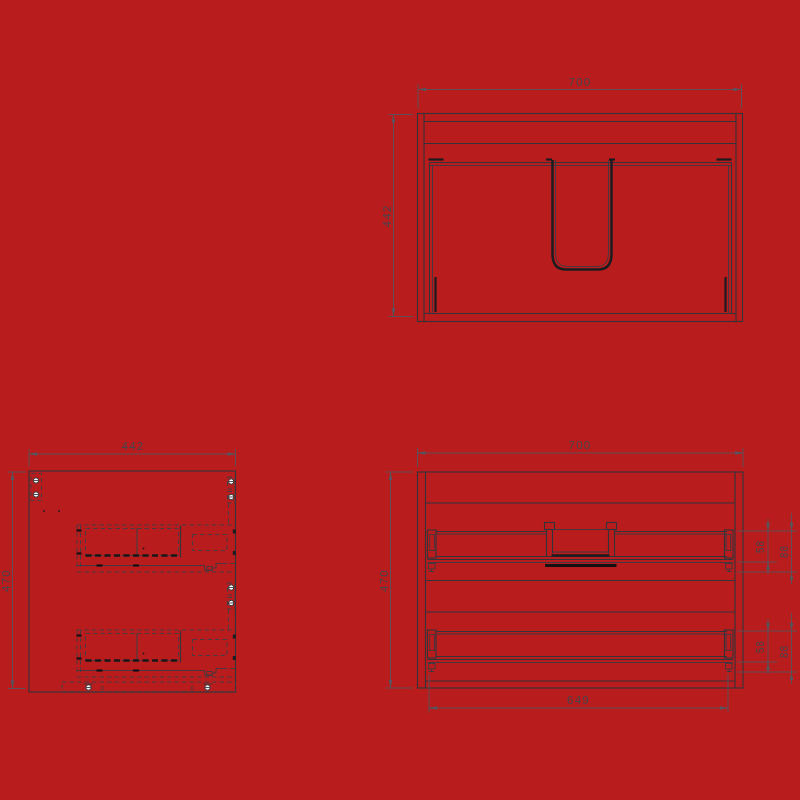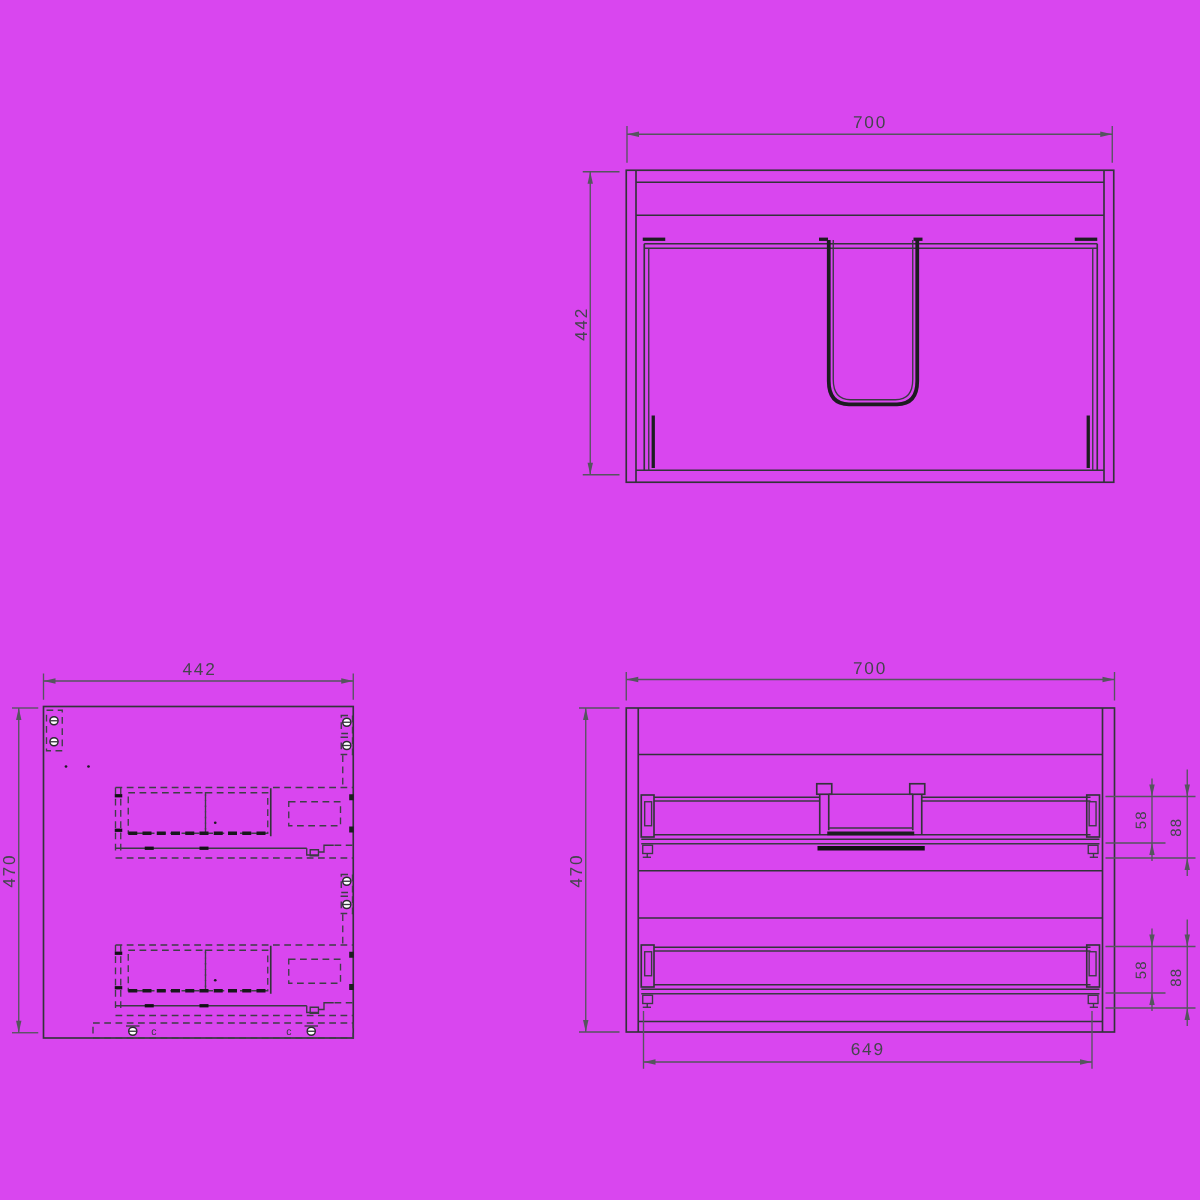--- a/index.html
+++ b/index.html
@@ -1,16 +1,16 @@
 <!DOCTYPE html>
 <html><head>
 <meta charset="utf-8">
 <style>
   html,body{margin:0;padding:0;background:#fff;}
-  .canvas{position:relative;width:800px;height:800px;background:#d946ef;overflow:hidden;}
+  .canvas{position:relative;width:800px;height:800px;background:#b91c1c;overflow:hidden;}
   svg{display:block;}
   .ln{stroke:#33333a;stroke-width:1.1;fill:none;stroke-linecap:butt;}
   .lnthin{stroke:#3a3a42;stroke-width:0.9;fill:none;}
   .thk{stroke:#1c1c20;stroke-width:2.5;fill:none;}
   .thk2{stroke:#1c1c20;stroke-width:2.2;fill:none;}
   .bar{stroke:#111114;stroke-width:3;fill:none;}
   .dsh{stroke:#3e3e46;stroke-width:0.9;fill:none;stroke-dasharray:4.5 3;}
   .dshthk{stroke:#17171a;stroke-width:2.4;fill:none;stroke-dasharray:6 3.5;}
   .dim{stroke:#55555e;stroke-width:0.9;fill:none;}
   .arr{fill:#55555e;stroke:none;}

